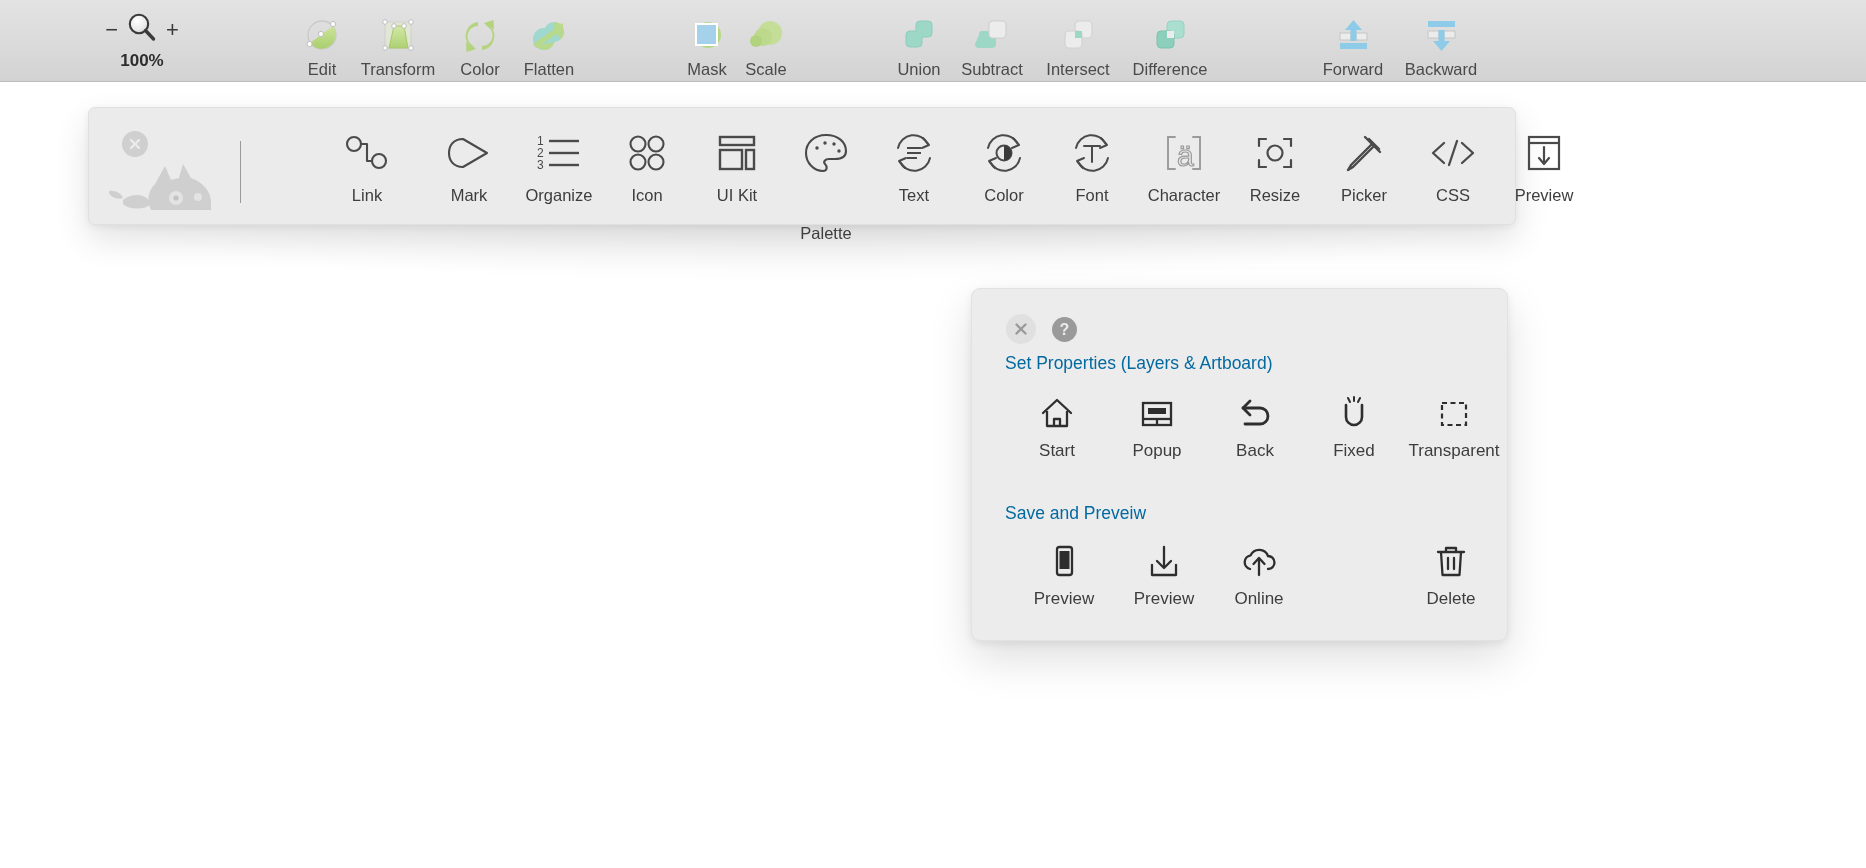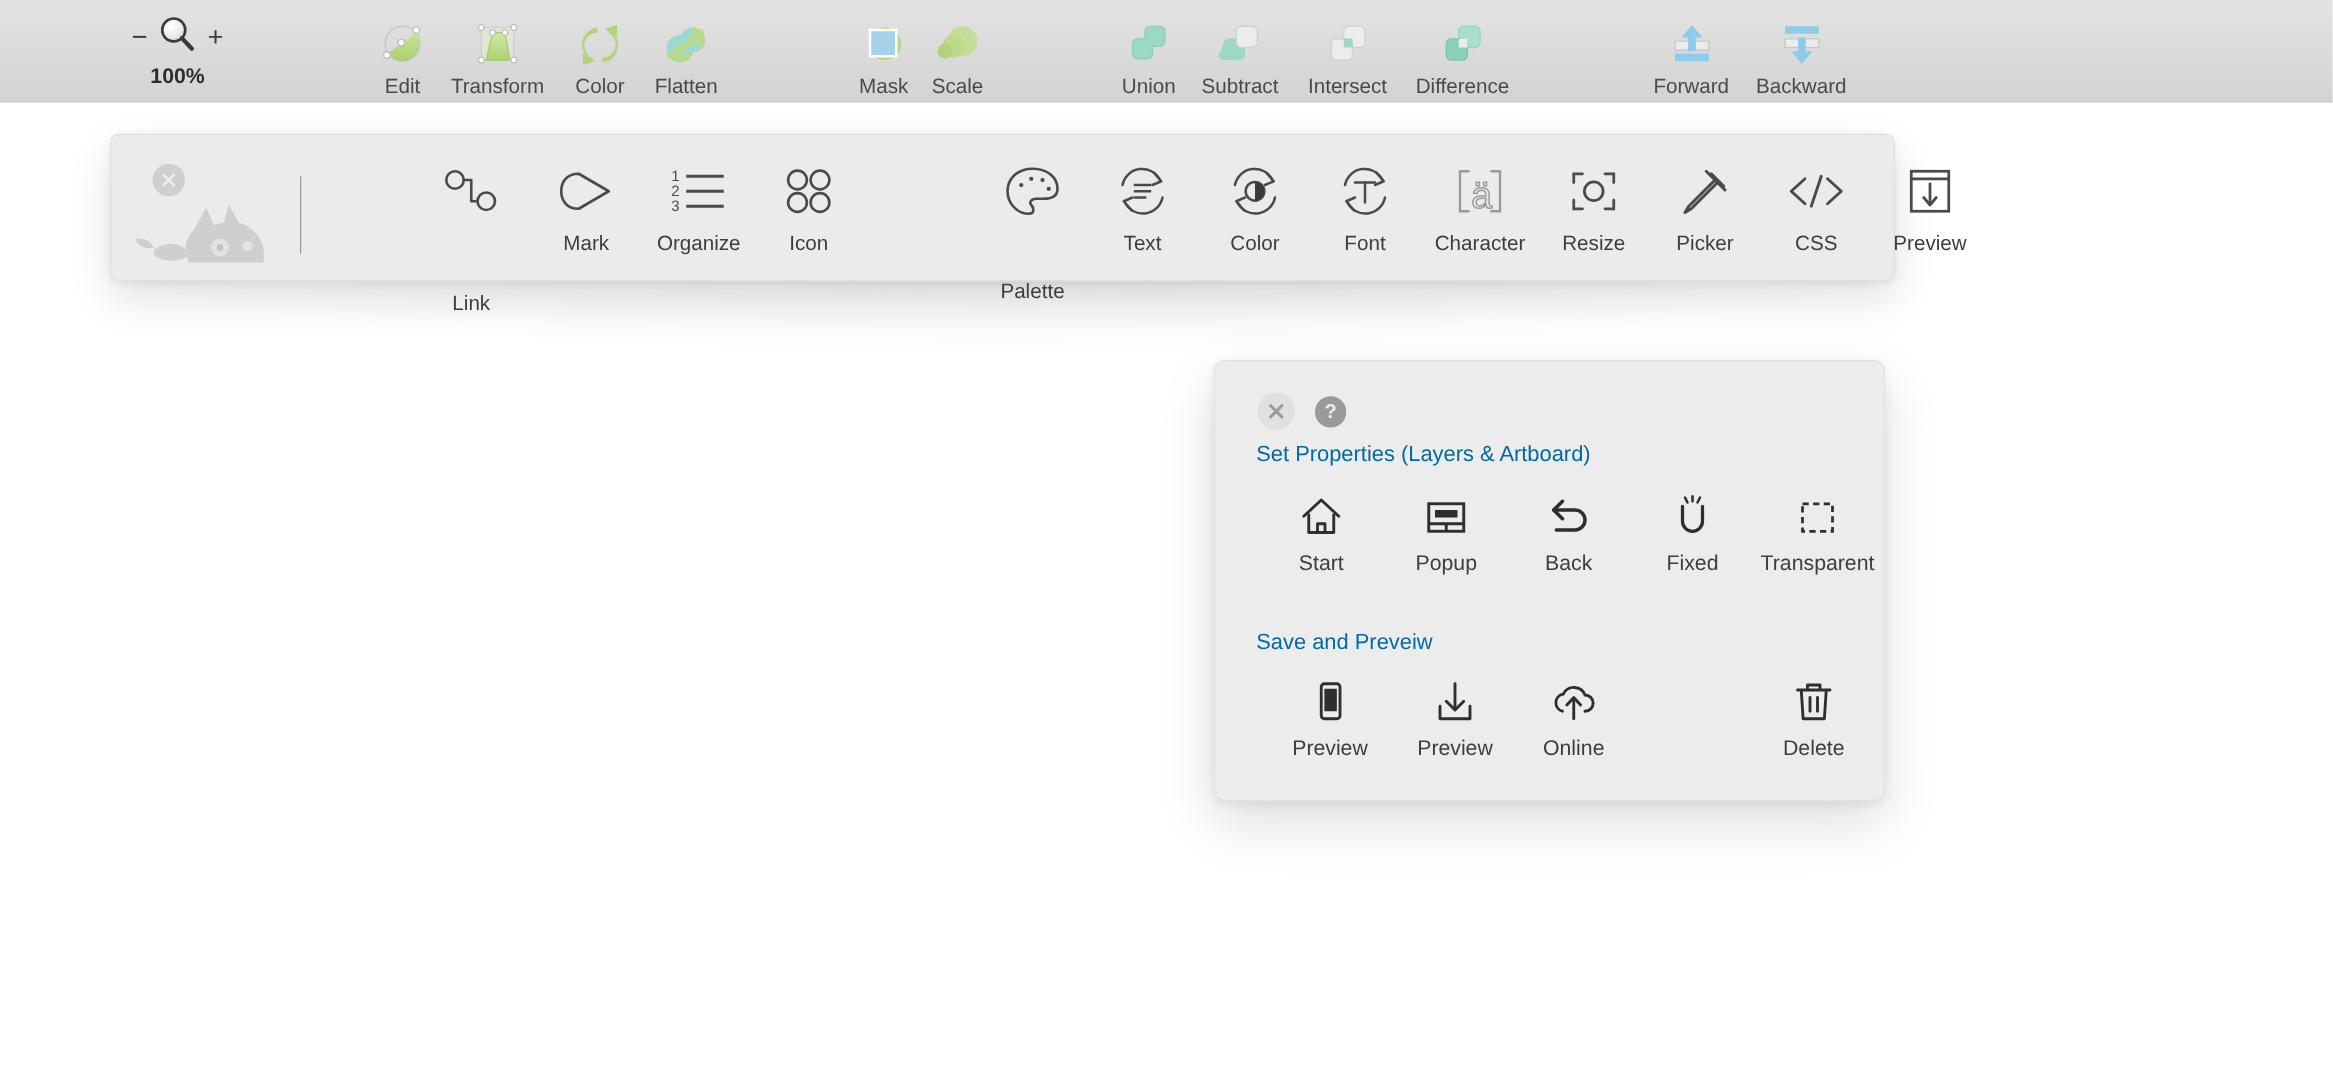--- a/index.html
+++ b/index.html
@@ -313,21 +313,21 @@
         <path d="M2 33 C8 32 14 35 16 40 C10 42 4 39 2 35 Z"></path>
       </g>
       <circle cx="69" cy="40" r="7" fill="#e3e3e3"></circle>
       <circle cx="69" cy="40" r="2.6" fill="#c2c2c2"></circle>
       <circle cx="91" cy="39" r="4" fill="#e3e3e3"></circle>
     </svg>
   </div>
 
   <div id="panel-divider"></div>
 
-  <div class="pt-item" style="left:246px;width:84px;gap:48px;">
+  <div class="pt-item" style="left:236px;width:84px;">
     <div class="pt-icon">
       <svg width="52" height="46" viewBox="0 0 52 46" fill="none" stroke="#4a4a4a" stroke-width="2.1">
         <circle cx="13" cy="14" r="7"></circle>
         <circle cx="38" cy="31" r="7"></circle>
         <path d="M20 14 h6 v17 h5" stroke-linecap="round" stroke-linejoin="round"></path>
       </svg>
     </div>
     <div class="pt-label">Link</div>
   </div>
 
@@ -359,20 +359,30 @@
       <svg width="50" height="46" viewBox="0 0 50 46" fill="none" stroke="#4a4a4a" stroke-width="2.1">
         <circle cx="16" cy="14" r="7.5"></circle>
           <circle cx="34" cy="14" r="7.5"></circle>
         <circle cx="16" cy="32" r="7.5"></circle>
           <circle cx="34" cy="32" r="7.5"></circle>
       </svg>
     </div>
     <div class="pt-label">Icon</div>
   </div>
 
+  <div class="pt-item" style="left:604px;width:88px;">
+    <div class="pt-icon">
+      <svg width="50" height="46" viewBox="0 0 50 46" fill="none" stroke="#4a4a4a" stroke-width="2.4">
+        <rect x="8" y="7" width="34" height="8"></rect>
+        <rect x="8" y="20" width="22" height="19"></rect>
+        <rect x="34" y="20" width="8" height="19"></rect>
+      </svg>
+    </div>
+    <div class="pt-label">UI Kit</div>
+  </div>
 
   <div class="pt-item" style="left:694px;width:86px;gap:38px;">
     <div class="pt-icon">
       <svg width="50" height="46" viewBox="0 0 50 46" fill="none" stroke="#4a4a4a" stroke-width="2.1">
         <path d="M25 5 C13 5 5 13 5 23 C5 33 13 41 22 41 C27 41 26 36 24 34 C22 32 24 29 28 29 L34 29 C40 29 45 27 45 21 C45 12 37 5 25 5 Z" stroke-linejoin="round"></path>
         <circle cx="16" cy="18" r="1.7" fill="#4a4a4a" stroke="none"></circle>
         <circle cx="24" cy="13" r="1.7" fill="#4a4a4a" stroke="none"></circle>
         <circle cx="33" cy="14" r="1.7" fill="#4a4a4a" stroke="none"></circle>
         <circle cx="38" cy="21" r="1.7" fill="#4a4a4a" stroke="none"></circle>
       </svg>

